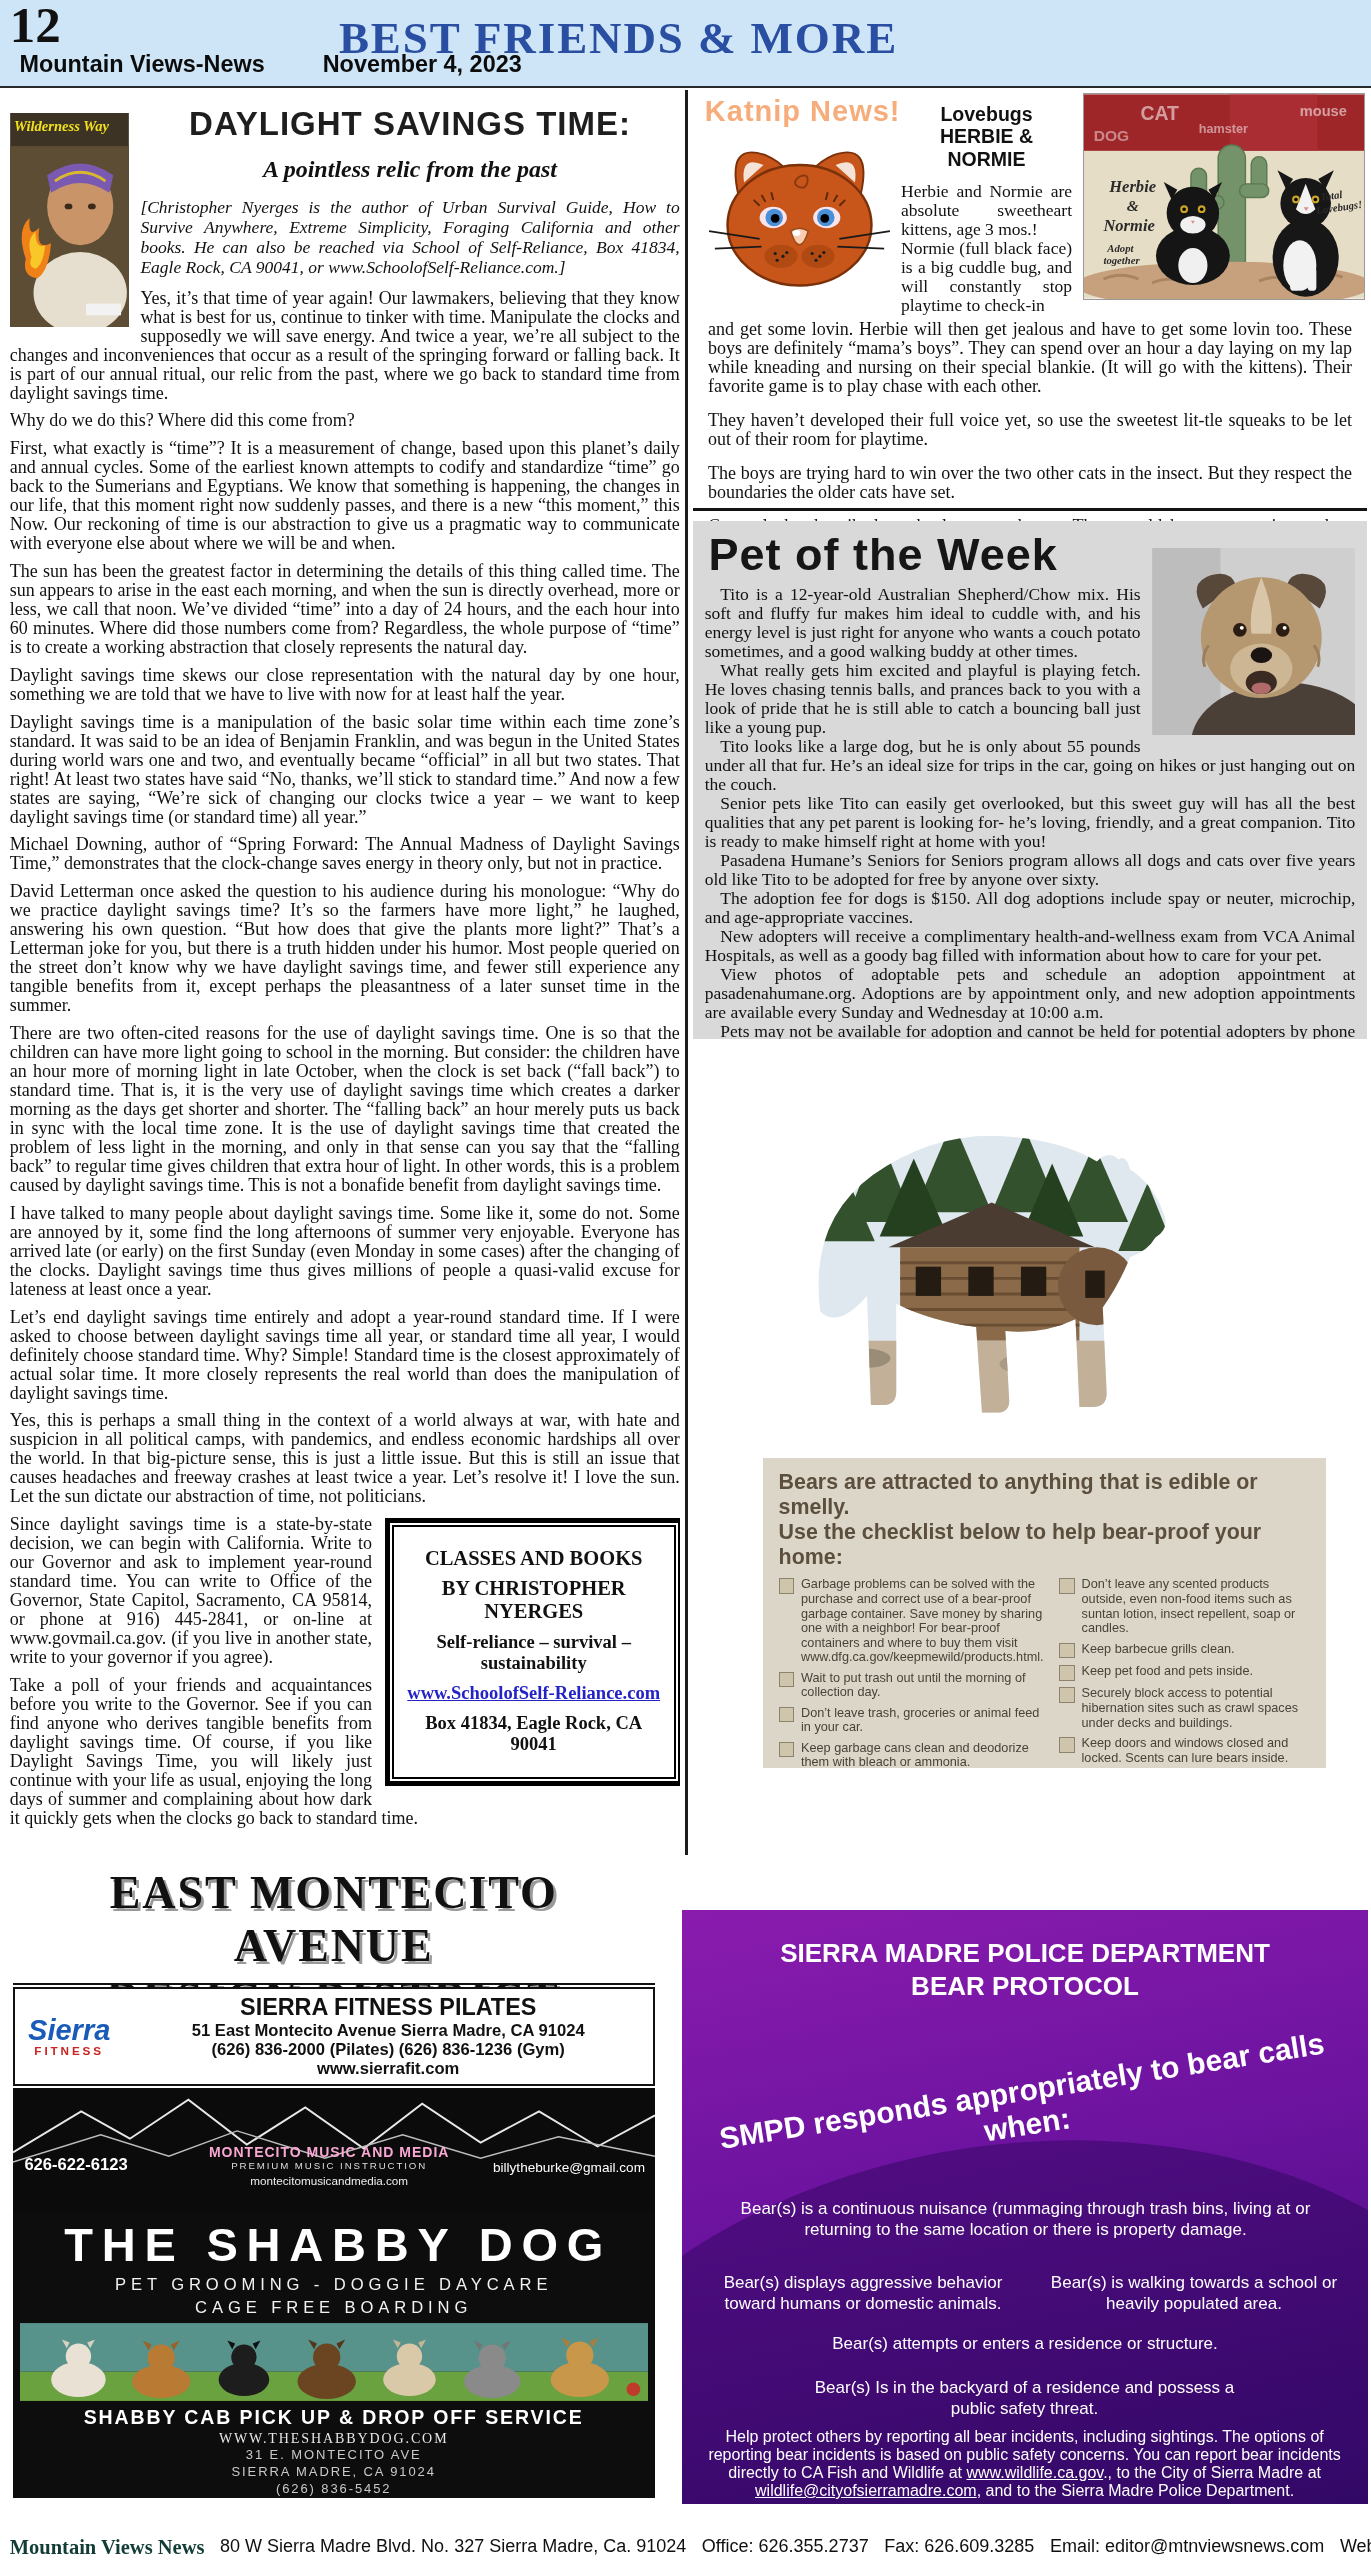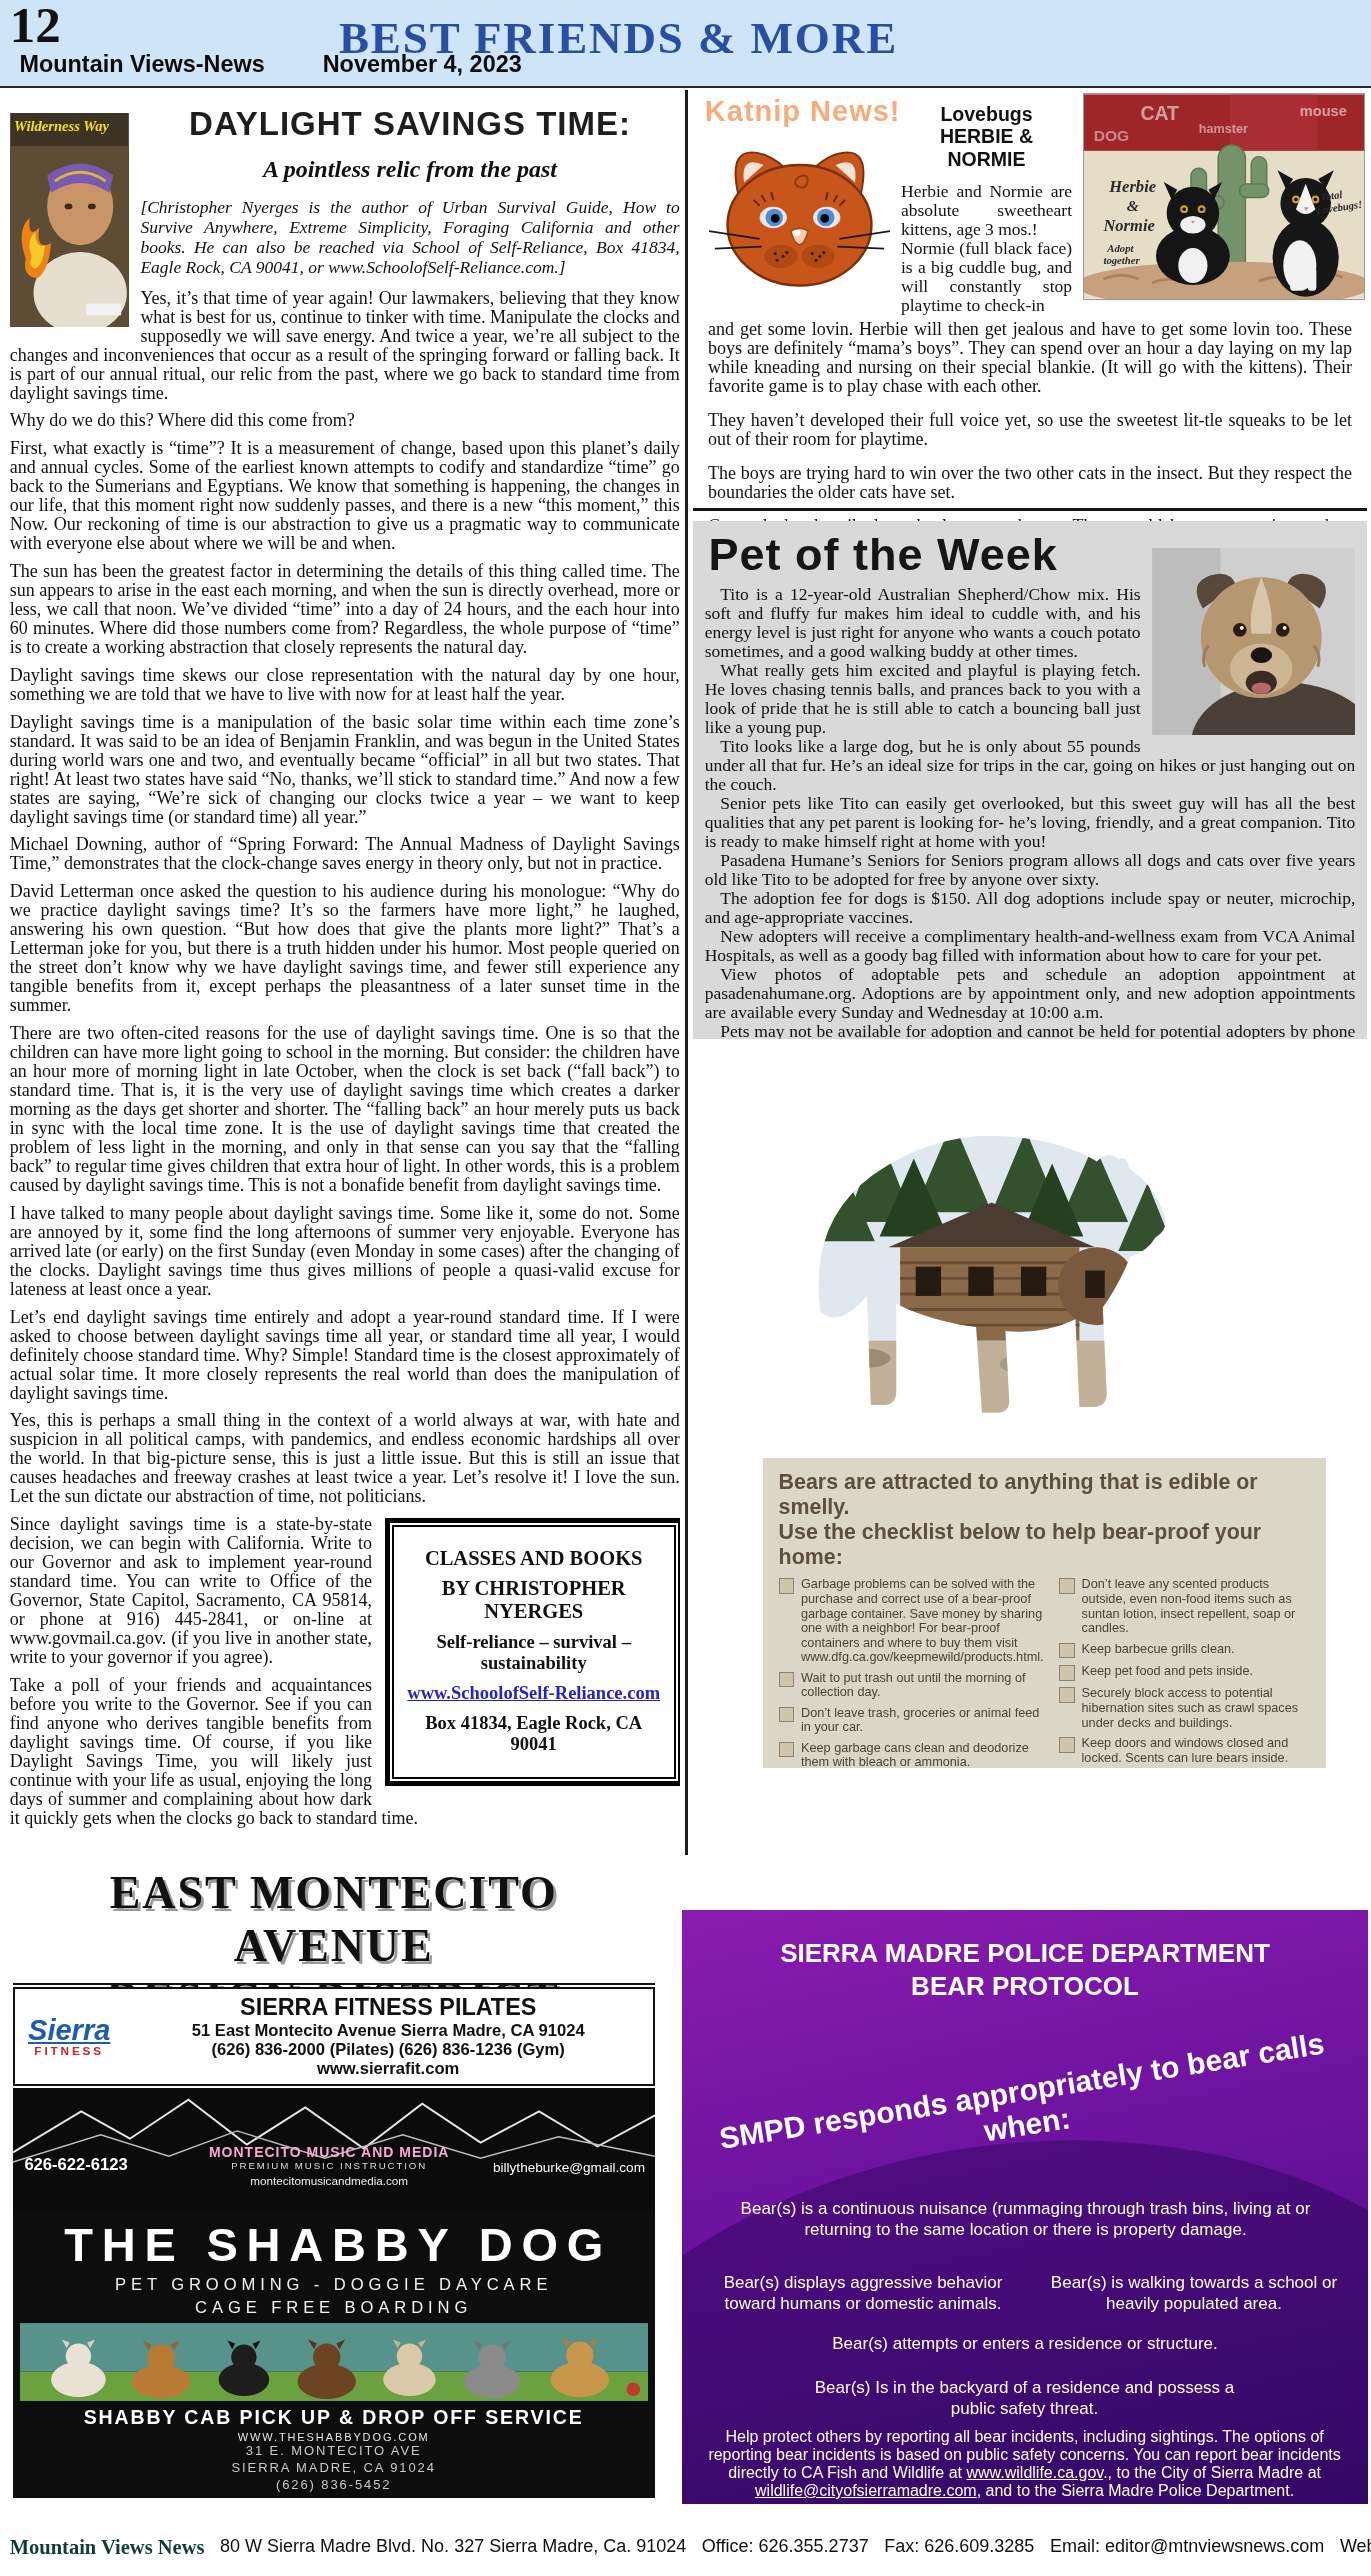--- a/index.html
+++ b/index.html
@@ -71,21 +71,21 @@
   .smpd-foot{position:absolute;left:13.6px;top:518px;width:658px;text-align:center;font-size:16px;line-height:18px;}
   .smpd-link{text-decoration:underline;cursor:pointer;}
 
   
   .district{position:absolute;left:12.7px;top:1866px;width:642px;height:119px;text-align:center;font-weight:bold;border-bottom:2.9px solid #111;box-sizing:border-box;}
   .district .d1{font-size:46px;letter-spacing:1.9px;text-shadow:2.9px 2.9px 0 #9a9a9a;}
   .district .d2{font-size:46px;letter-spacing:2.9px;text-shadow:2.9px 2.9px 0 #9a9a9a;}
 
   .sierra{position:absolute;left:12.7px;top:1987px;width:642px;height:99px;border:2.9px solid #111;box-sizing:border-box;display:flex;align-items:center;font-family:"Liberation Sans",sans-serif;background:#fff;}
   .sierra-logo{width:109px;text-align:center;line-height:1;}
-  .s-logo1{font-style:italic;font-weight:bold;font-size:29px;color:#1a5ab8;text-decoration:underline;}
+  .s-logo1{font-style:italic;font-weight:bold;font-size:29px;color:#1a5ab8;}
   .s-logo2{font-weight:bold;font-size:11.7px;letter-spacing:2.9px;color:#c22;}
   .sierra-main{flex:1;text-align:center;font-weight:bold;line-height:1.15;}
   .s-t{font-size:23.4px;}
   .s-a{font-size:16.6px;}
   .s-p{font-size:16.6px;}
   .s-w{font-size:16.6px;}
 
   .music{position:absolute;left:12.7px;top:2088px;width:642px;height:124px;background:#0b0b0b;color:#fff;font-family:"Liberation Sans",sans-serif;overflow:hidden;}
   .music-mtns{position:absolute;left:0;top:0;width:642px;height:78px;}
   .music-center{position:absolute;left:127px;right:136px;top:56px;text-align:center;}
@@ -94,21 +94,21 @@
   .music-web{font-size:11.7px;color:#eee;margin-top:2.9px;}
   .music-phone{position:absolute;left:11.7px;bottom:37px;font-size:16.6px;font-weight:bold;}
   .music-email{position:absolute;right:9.7px;bottom:37px;font-size:13.6px;}
 
   .shabby{position:absolute;left:12.7px;top:2212px;width:642px;height:286px;background:#0d0d0d;color:#fff;text-align:center;font-family:"Liberation Sans",sans-serif;overflow:hidden;}
   .shabby-title{font-size:47px;font-weight:bold;letter-spacing:8.8px;padding-top:4.9px;margin-left:9px;}
   .shabby-l2{font-size:16.6px;letter-spacing:4.9px;margin-top:2.9px;color:#f2f2f2;}
   .shabby-l3{font-size:16.6px;letter-spacing:4.9px;margin-top:2.9px;color:#f2f2f2;}
   .dogs-strip{width:628px;height:78px;margin:4.9px auto 0;}
   .shabby-cab{font-size:19.5px;font-weight:bold;letter-spacing:1.9px;margin-top:1.9px;}
-  .shabby-web{font-size:11px;letter-spacing:1.9px;color:#e6e6e6;margin-top:1.9px;}
+  .shabby-web{font-size:14px;letter-spacing:1.9px;color:#e6e6e6;margin-top:1.9px;font-family:Liberation Serif, serif;}
   .shabby-addr{font-size:13px;letter-spacing:1.9px;color:#c9c9c9;line-height:16.6px;}
 
   
   .pagefoot{position:absolute;left:9.7px;top:2536px;width:1358px;font-family:"Liberation Sans",sans-serif;font-size:18px;white-space:nowrap;display:flex;gap:15.6px;color:#101010;}
   .pf-name{font-family:"Liberation Serif",serif;font-weight:bold;font-size:20.5px;color:#123c36;}
 </style>
 </head>
 <body>
 
 <div class="page">

